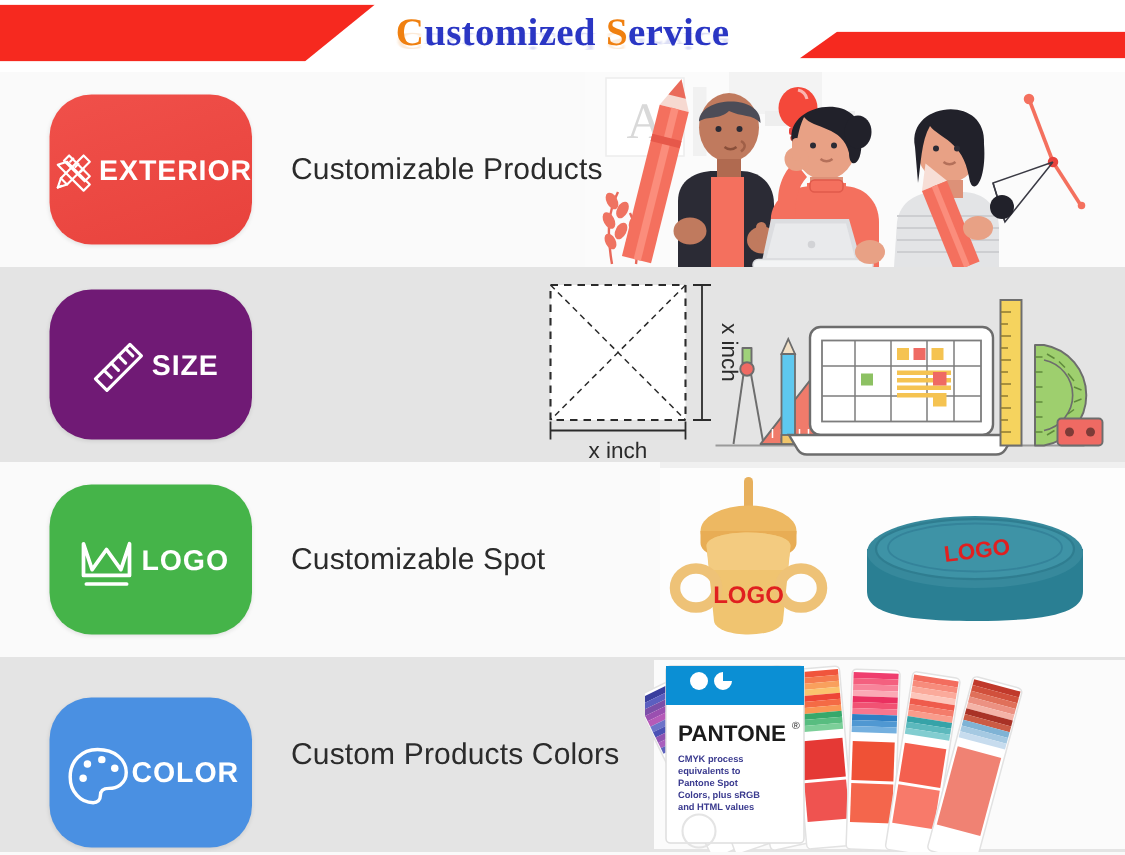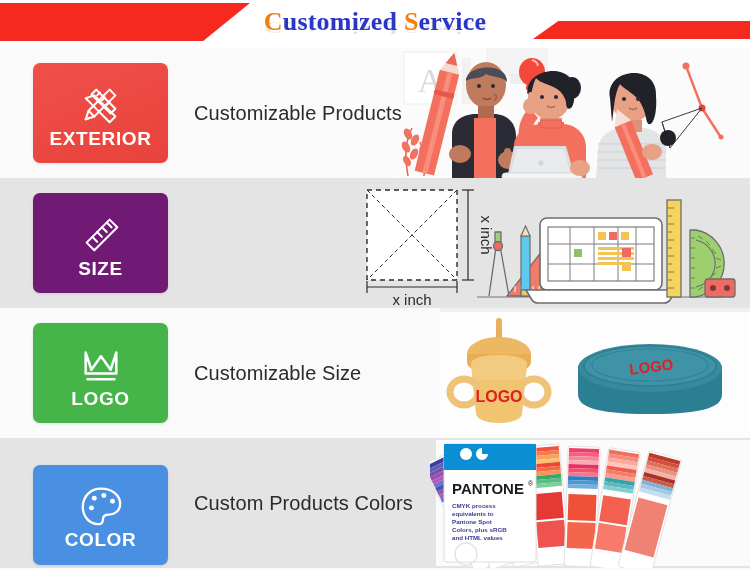--- a/index.html
+++ b/index.html
@@ -43,22 +43,22 @@
   }
 
   
   .row { position:relative; width:750px; height:130px; overflow:hidden; display:flex; align-items:center; }
   .row.odd  { background:#fafafa; }
   .row.even { background:#e4e4e4; }
 
   .badge {
     position:relative; z-index:3;
     margin-left:33px;
-    width:135px; height:100px; border-radius:7px;
-    display:flex; flex-direction:column; align-items:center; justify-content:center;
+    width:135px; height:100px; border-radius:28px;
+    display:flex; align-items:center; justify-content:center;
     color:#fff; flex:0 0 auto;
     box-shadow:0 1px 3px rgba(0,0,0,.10);
   }
   .badge .glyph { width:46px; height:46px; margin-top:2px; display:block; }
   .badge .btxt {
     font-size:19px; font-weight:bold; letter-spacing:.6px; margin-top:2px; line-height:1;
   }
   .badge.red    { background:linear-gradient(160deg,#f0504a 0%,#e8423c 100%); }
   .badge.orange { background:#701a75; }
   .badge.green  { background:#45b449; }
@@ -405,21 +405,21 @@
 
     <div class="badge green">
       <svg class="glyph" viewBox="0 0 48 48">
         <g stroke="#ffffff" stroke-width="2.6" fill="none" stroke-linejoin="round" stroke-linecap="round">
           <path d="M8 12 L14 30 L24 16 L34 30 L40 12 L40 34 L8 34 Z"></path>
           <path d="M10 40 L38 40"></path>
         </g>
       </svg>
       <span class="btxt">LOGO</span>
     </div>
-    <div class="row-label">Customizable Size</div>
+    <div class="row-label">Customizable Spot</div>
   </div>
 
   <div class="row even">
 
     <div class="art">
       <svg width="320" height="130" viewBox="0 0 320 130">
         <rect x="0" y="0" width="320" height="130" fill="#e4e4e4"></rect>
         <rect x="6" y="2" width="314" height="126" fill="#fbfbfb"></rect>
 
         <g>

